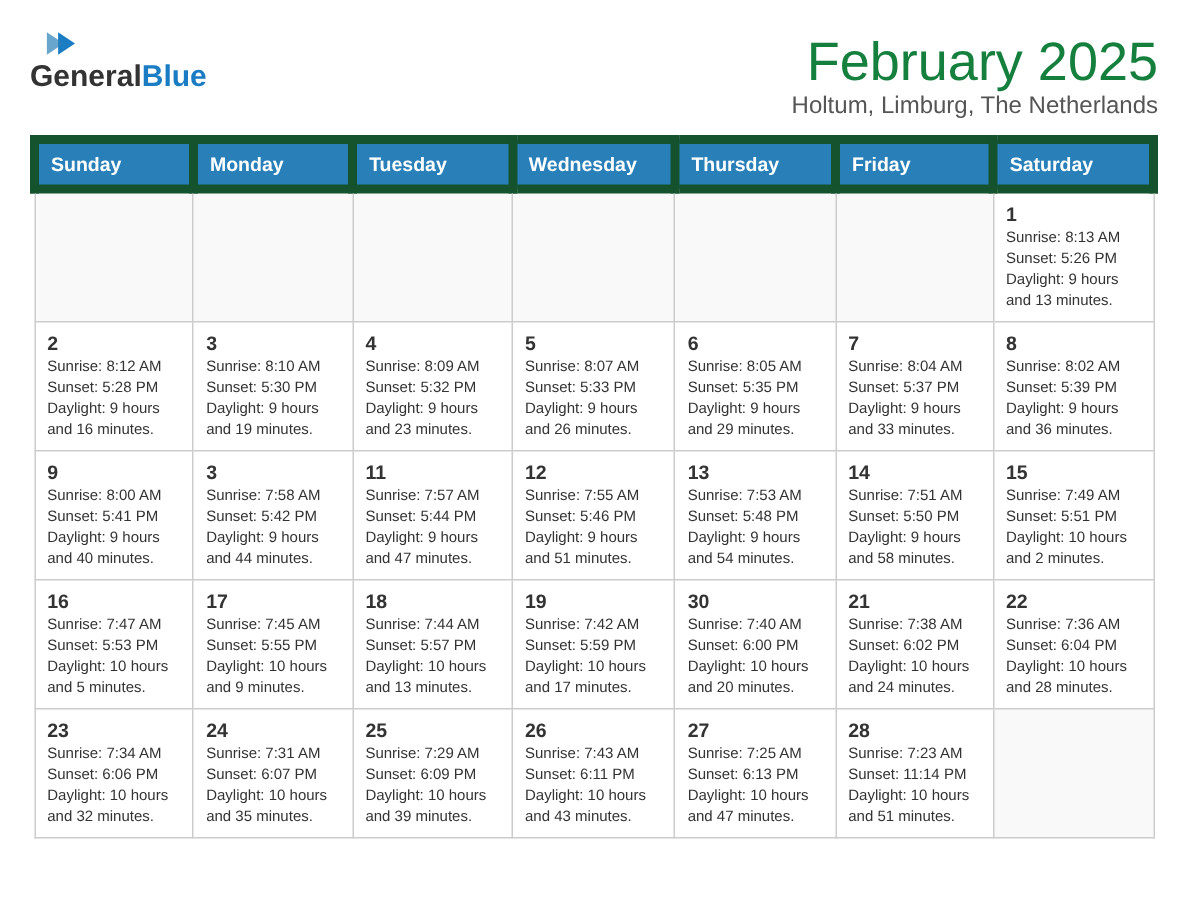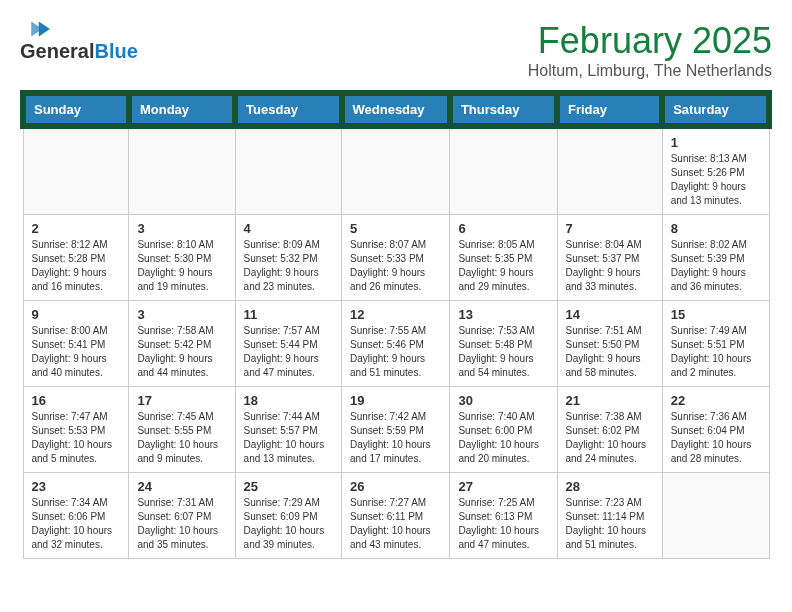--- a/index.html
+++ b/index.html
@@ -273,21 +273,21 @@
 Daylight: 10 hours and 35 minutes.</div>
         </td>
         <td>
           <span class="day-number">25</span>
           <div class="day-info">Sunrise: 7:29 AM
 Sunset: 6:09 PM
 Daylight: 10 hours and 39 minutes.</div>
         </td>
         <td>
           <span class="day-number">26</span>
-          <div class="day-info">Sunrise: 7:27 AM
+          <div class="day-info">Sunrise: 7:43 AM
 Sunset: 6:11 PM
 Daylight: 10 hours and 43 minutes.</div>
         </td>
         <td>
           <span class="day-number">27</span>
           <div class="day-info">Sunrise: 7:25 AM
 Sunset: 6:13 PM
 Daylight: 10 hours and 47 minutes.</div>
         </td>
         <td>

